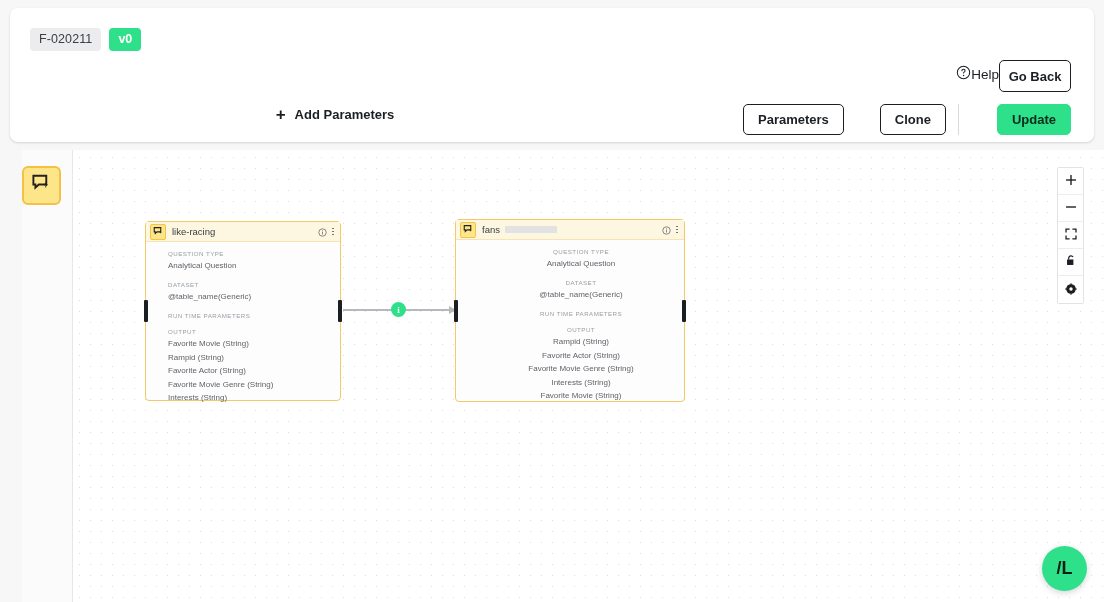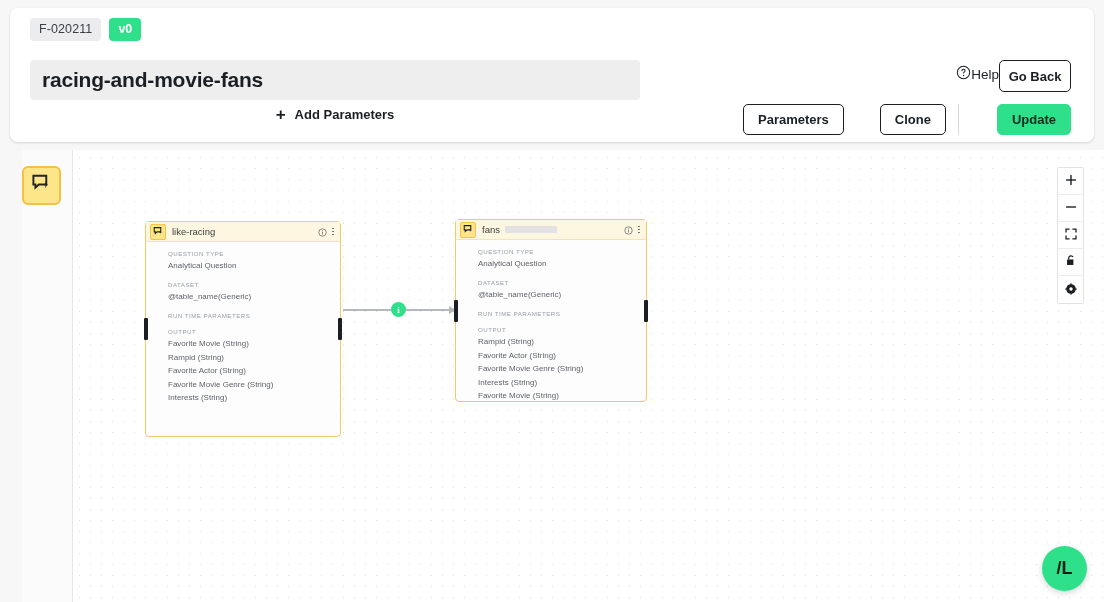--- a/index.html
+++ b/index.html
@@ -25,21 +25,21 @@
     height: 134px;
     background: #ffffff;
     border-radius: 8px;
     box-shadow: 0 1px 3px rgba(16,24,40,0.10), 0 1px 2px rgba(16,24,40,0.06);
     box-sizing: border-box;
   }
 
   .id-row {
     position: absolute;
     left: 20px;
-    top: 10px;
+    top: 20px;
     display: flex;
     align-items: center;
     gap: 8px;
   }
   .id-pill {
     background: #ececee;
     color: #3c4043;
     font-size: 12.5px;
     padding: 4px 9px;
     border-radius: 4px;
@@ -202,22 +202,22 @@
   }
 
   
   .node {
     position: absolute;
     background: #fdfdfd;
     border: 1px solid #f3c969;
     border-radius: 4px;
     box-sizing: border-box;
   }
-  .node-1 { left: 145px; top: 221px; width: 196px; height: 216px; }
-  .node-2 { left: 455px; top: 219px; width: 192px; height: 183px; }
+  .node-1 { left: 145px; top: 221px; width: 196px; height: 180px; }
+  .node-2 { left: 455px; top: 219px; width: 230px; height: 183px; text-align: center; }
 
   .node-head {
     height: 19px;
     background: #fdf6e0;
     display: flex;
     align-items: center;
     padding: 0 5px 0 4px;
     position: relative;
     border-bottom: 1px solid #f7e4b0;
   }
@@ -393,23 +393,20 @@
 </head>
 <body>
 
 <div class="header-card">
 
   <div class="id-row">
     <span class="id-pill">F-020211</span>
     <span class="version-pill">v0</span>
   </div>
 
-  <div class="title-field">
-    <span class="title-text">racing-and-movie-fans</span>
-  </div>
 
   <div class="add-desc">
     <span class="plus-icon">+</span>
     <span class="add-label">Add Parameters</span>
   </div>
 
   <div class="help-group">
     <span>
       <svg width="15" height="15" viewBox="0 0 16 16">
         <circle cx="8" cy="8" r="6.6" fill="none" stroke="#1b1f23" stroke-width="1.1"></circle>

